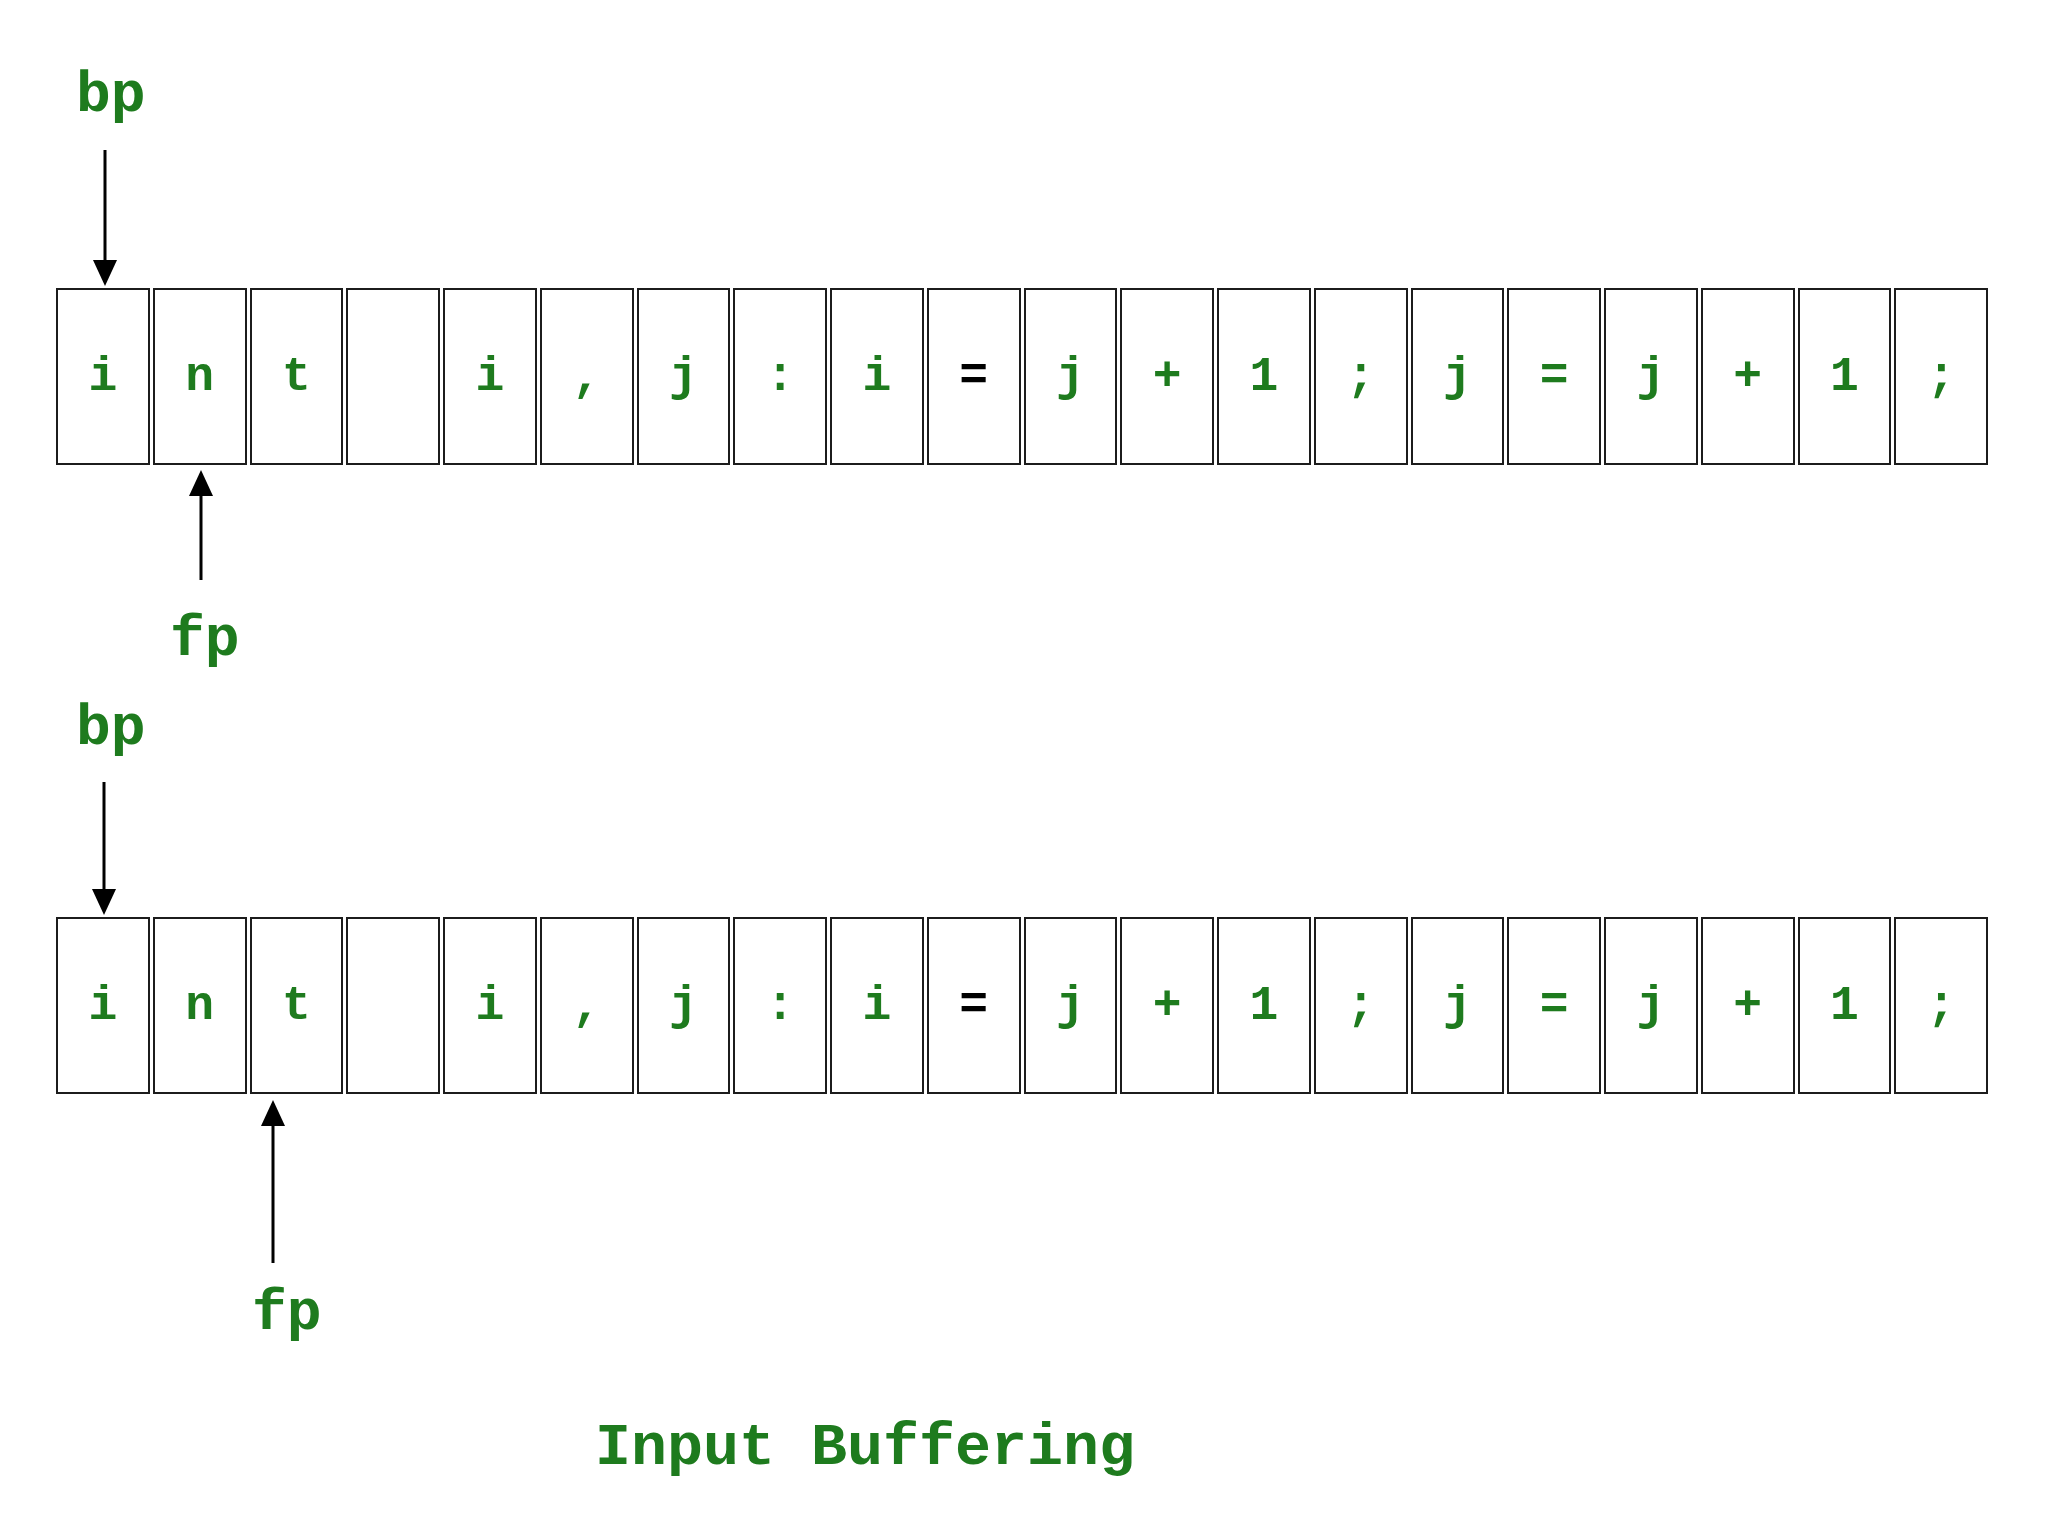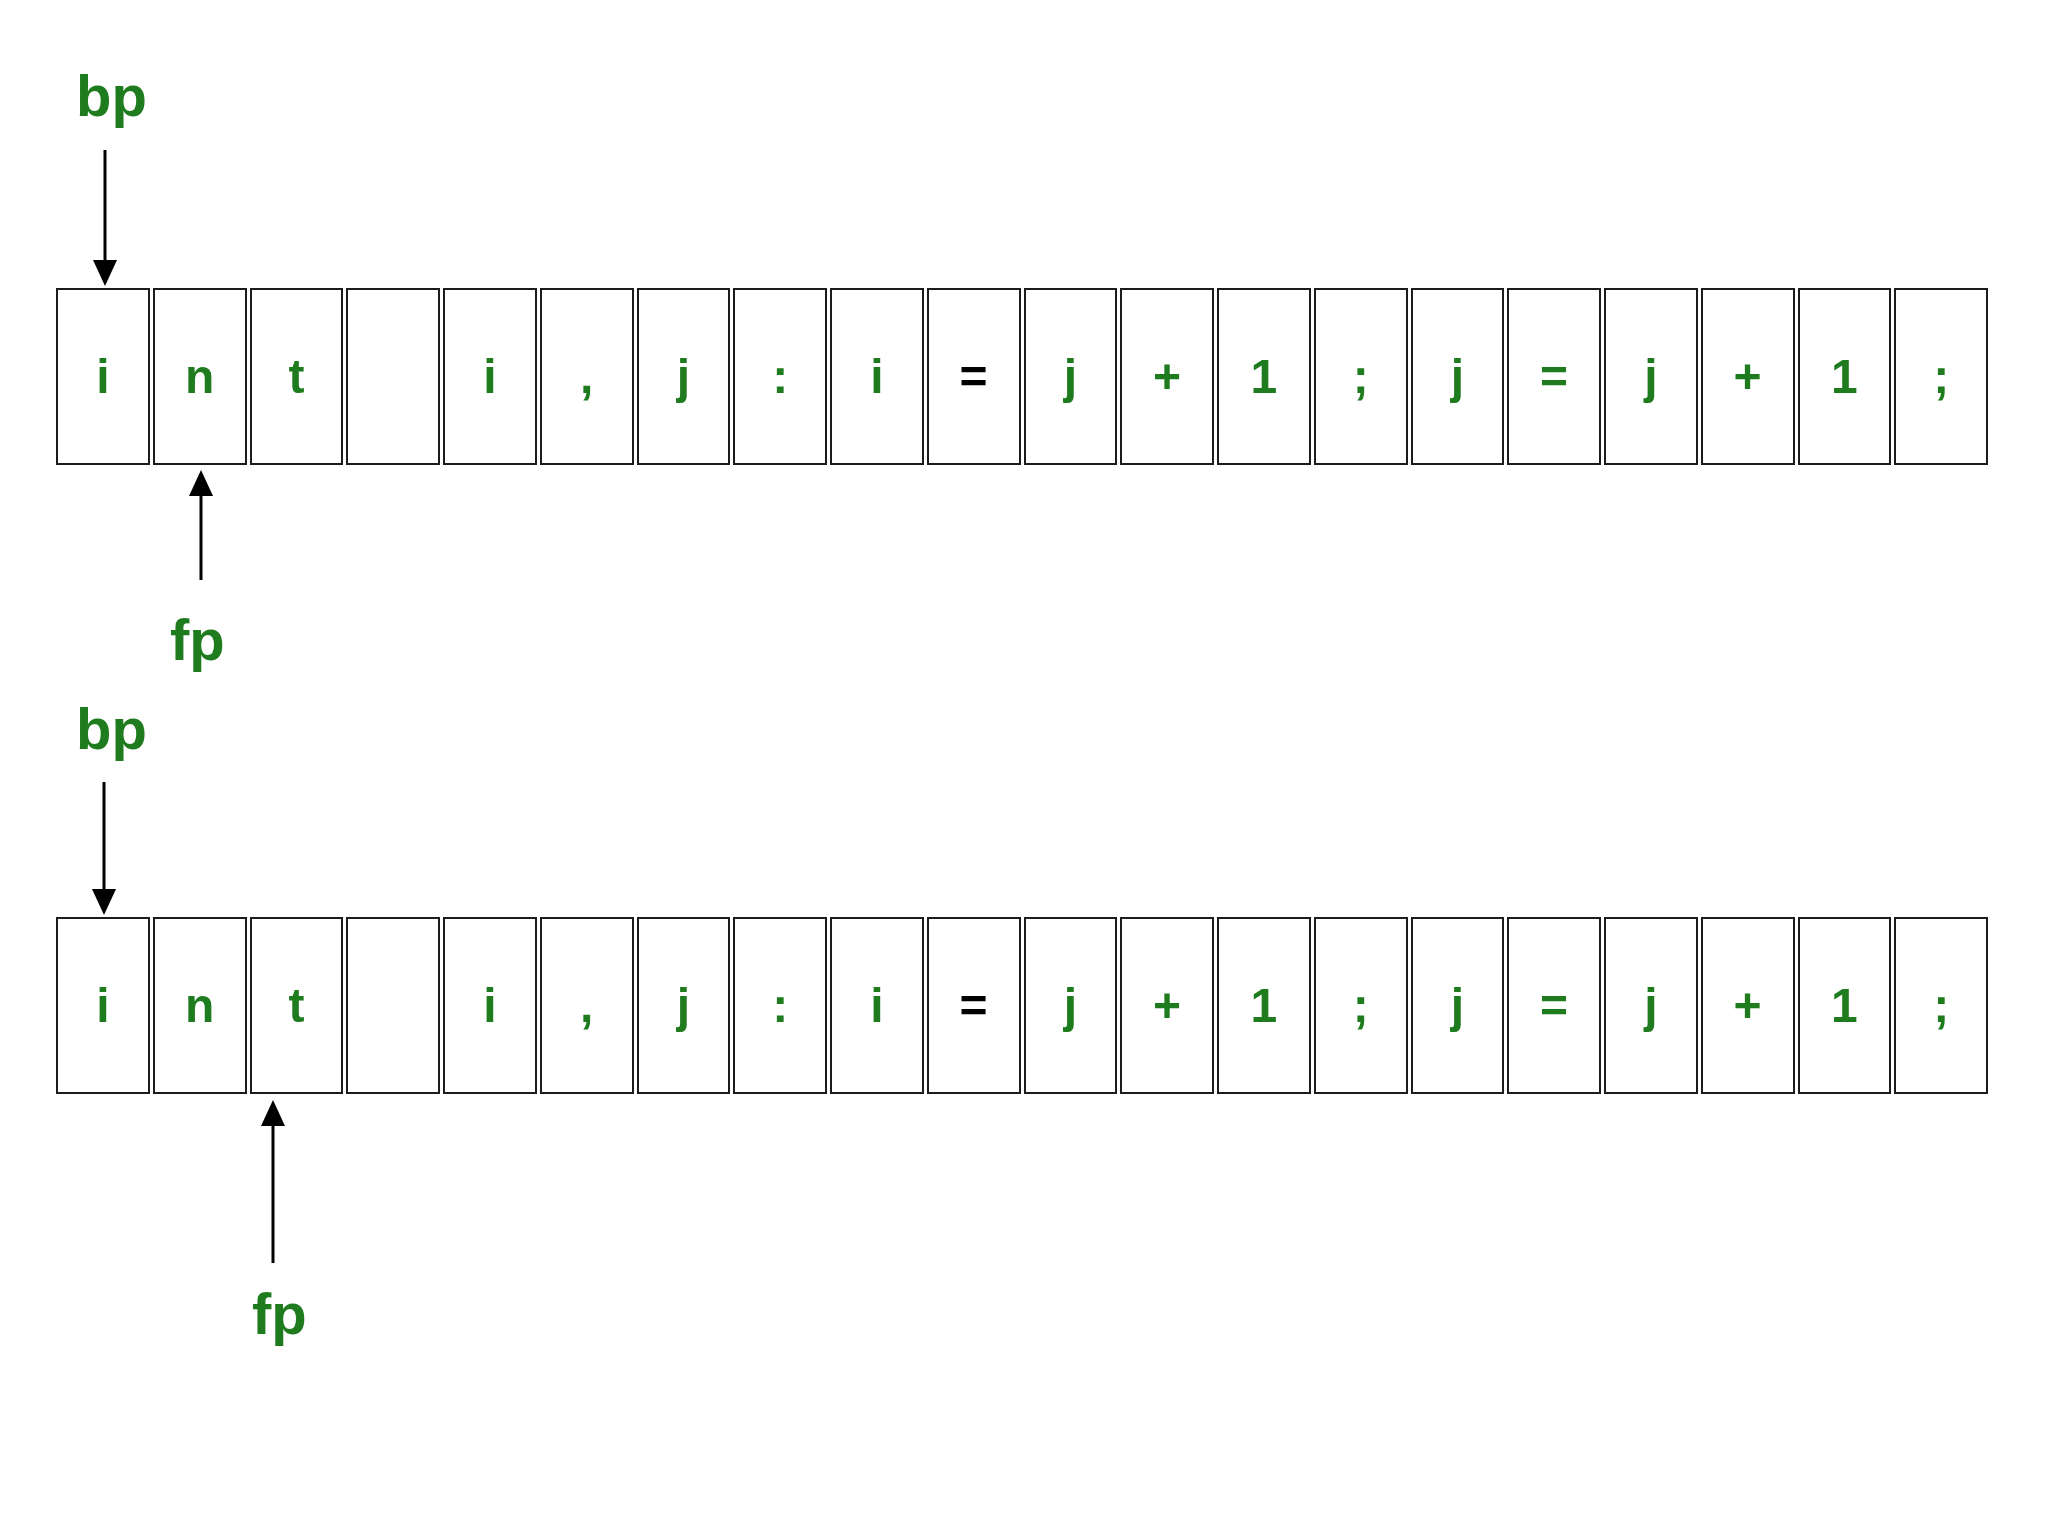--- a/index.html
+++ b/index.html
@@ -1,20 +1,20 @@
 <!DOCTYPE html>
 <html><head>
 <meta charset="utf-8">
 <style>
   html,body{margin:0;padding:0;}
   #canvas{
     position:relative;
     width:2048px;height:1536px;
     background:var(--bg,#ffffff);
-    font-family:Liberation Sans, sans-serif;
+    font-family:Liberation Mono, monospace;
     overflow:hidden;
   }
   .pointer-label{
     position:absolute;
     font-size:58px;
     font-weight:bold;
     color:var(--green,#1e7b1e);
     line-height:1.1;
     white-space:nowrap;
   }
@@ -143,14 +143,15 @@
       <div class="cell">1</div>
       <div class="cell">;</div>
     </div>
 
   <div class="arrow up" id="fp-arrow-2">
     <div class="shaft"></div>
     <div class="head"></div>
   </div>
   <div class="pointer-label" id="fp-label-2">fp</div>
 
+  <div class="diagram-title">Input Buffering</div>
 
 </div>
 
 </body></html>

